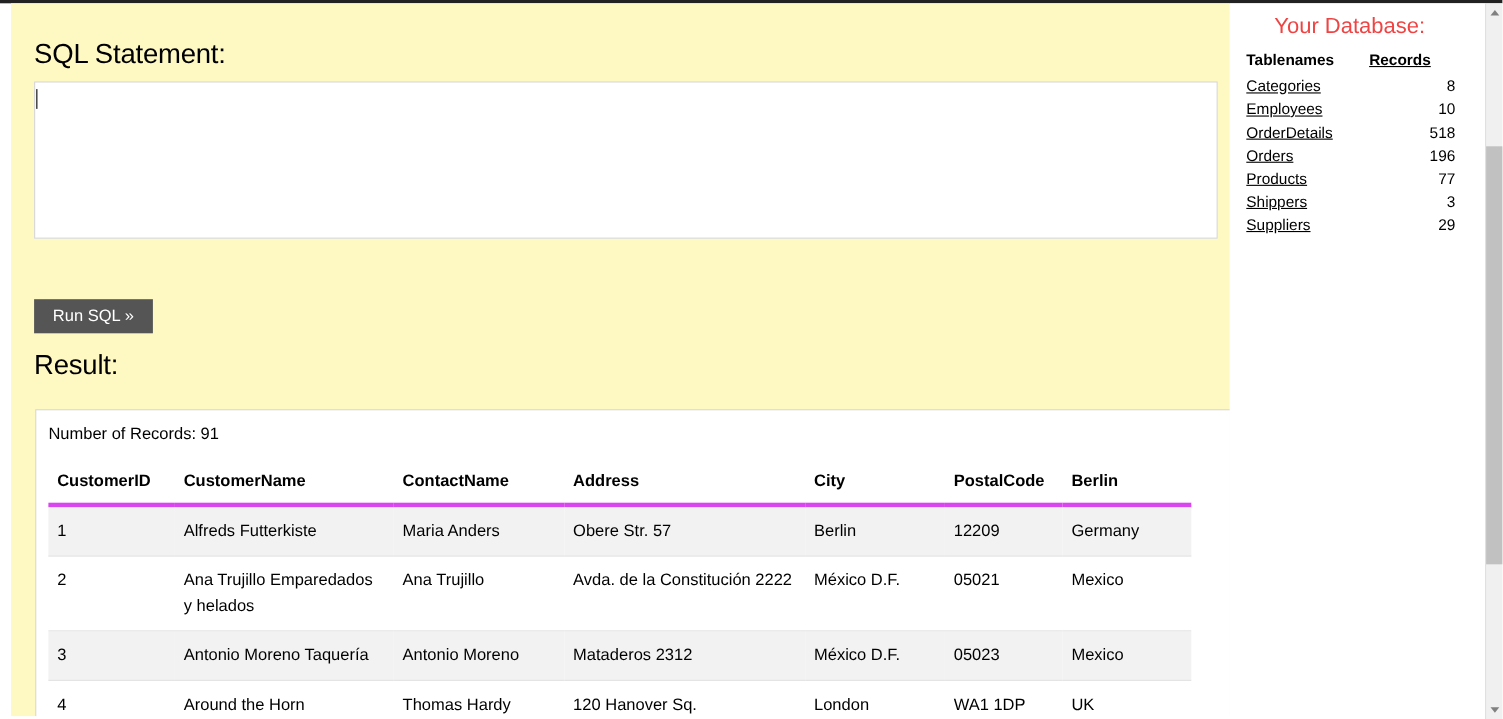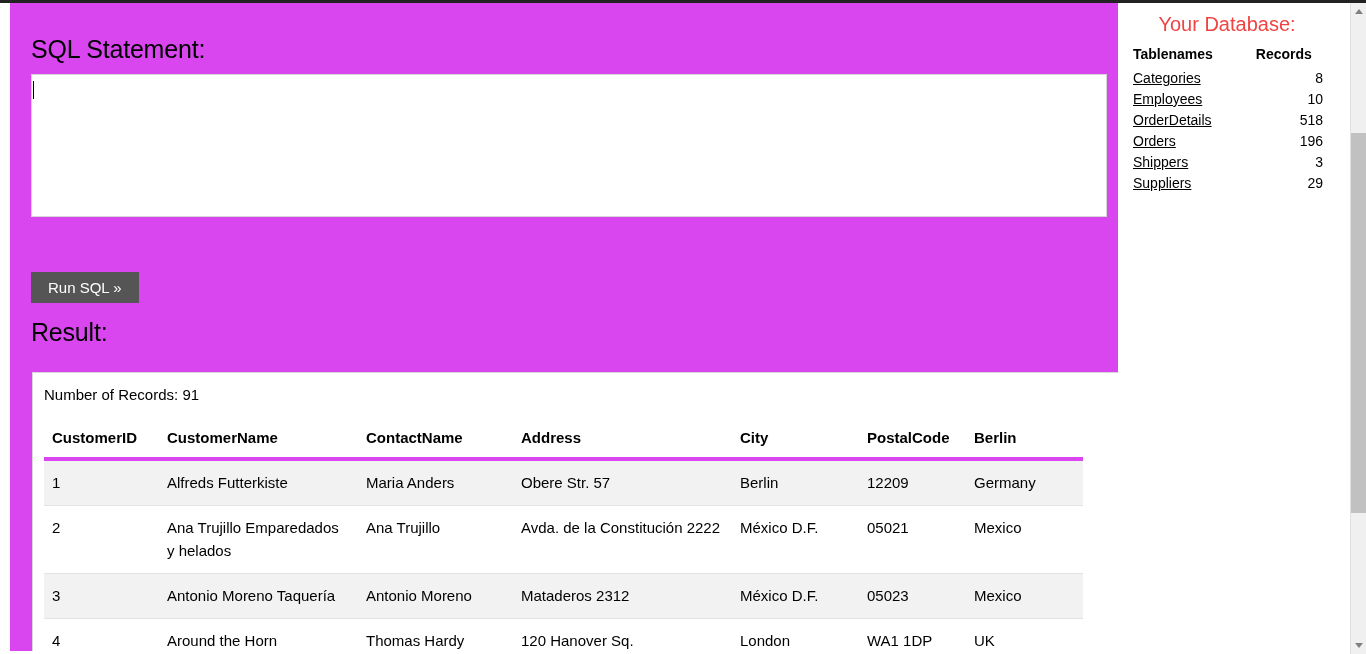--- a/index.html
+++ b/index.html
@@ -15,21 +15,21 @@
     width: 1366px; height: 654px;
     background: #ffffff;
     border-top: 3px solid #222;
   }
 
   
   #main-panel {
     position: absolute;
     left: 10px; top: 0;
     width: 1108px; height: 651px;
-    background: #d946ef;
+    background: #fef9c3;
     overflow: hidden;
   }
 
   .section-title {
     margin: 0;
     font-size: 25px;
     font-weight: normal;
     color: #000;
     letter-spacing: -0.2px;
   }
@@ -191,21 +191,21 @@
     width: 190px;
     border-collapse: collapse;
     font-size: 14px;
   }
   #db-table th {
     font-weight: bold;
     padding: 0 0 6px 0;
     color: #000;
   }
   #db-table th.th-name { text-align: left; }
-  #db-table th.th-rec  { text-align: center; }
+  #db-table th.th-rec  { text-align: left; text-decoration: underline; }
   #db-table td { padding: 2px 0 3px 0; color: #000; }
   #db-table td.td-name { text-align: left; }
   #db-table td.td-rec  { text-align: right; }
   #db-table a {
     color: #000;
     text-decoration: underline;
   }
 
   
   #page-scrollbar {
@@ -355,20 +355,24 @@
         </tr>
         <tr>
           <td class="td-name"><a href="#">OrderDetails</a></td>
           <td class="td-rec">518</td>
         </tr>
         <tr>
           <td class="td-name"><a href="#">Orders</a></td>
           <td class="td-rec">196</td>
         </tr>
         <tr>
+          <td class="td-name"><a href="#">Products</a></td>
+          <td class="td-rec">77</td>
+        </tr>
+        <tr>
           <td class="td-name"><a href="#">Shippers</a></td>
           <td class="td-rec">3</td>
         </tr>
         <tr>
           <td class="td-name"><a href="#">Suppliers</a></td>
           <td class="td-rec">29</td>
         </tr>
       </tbody>
     </table>
   </div>

